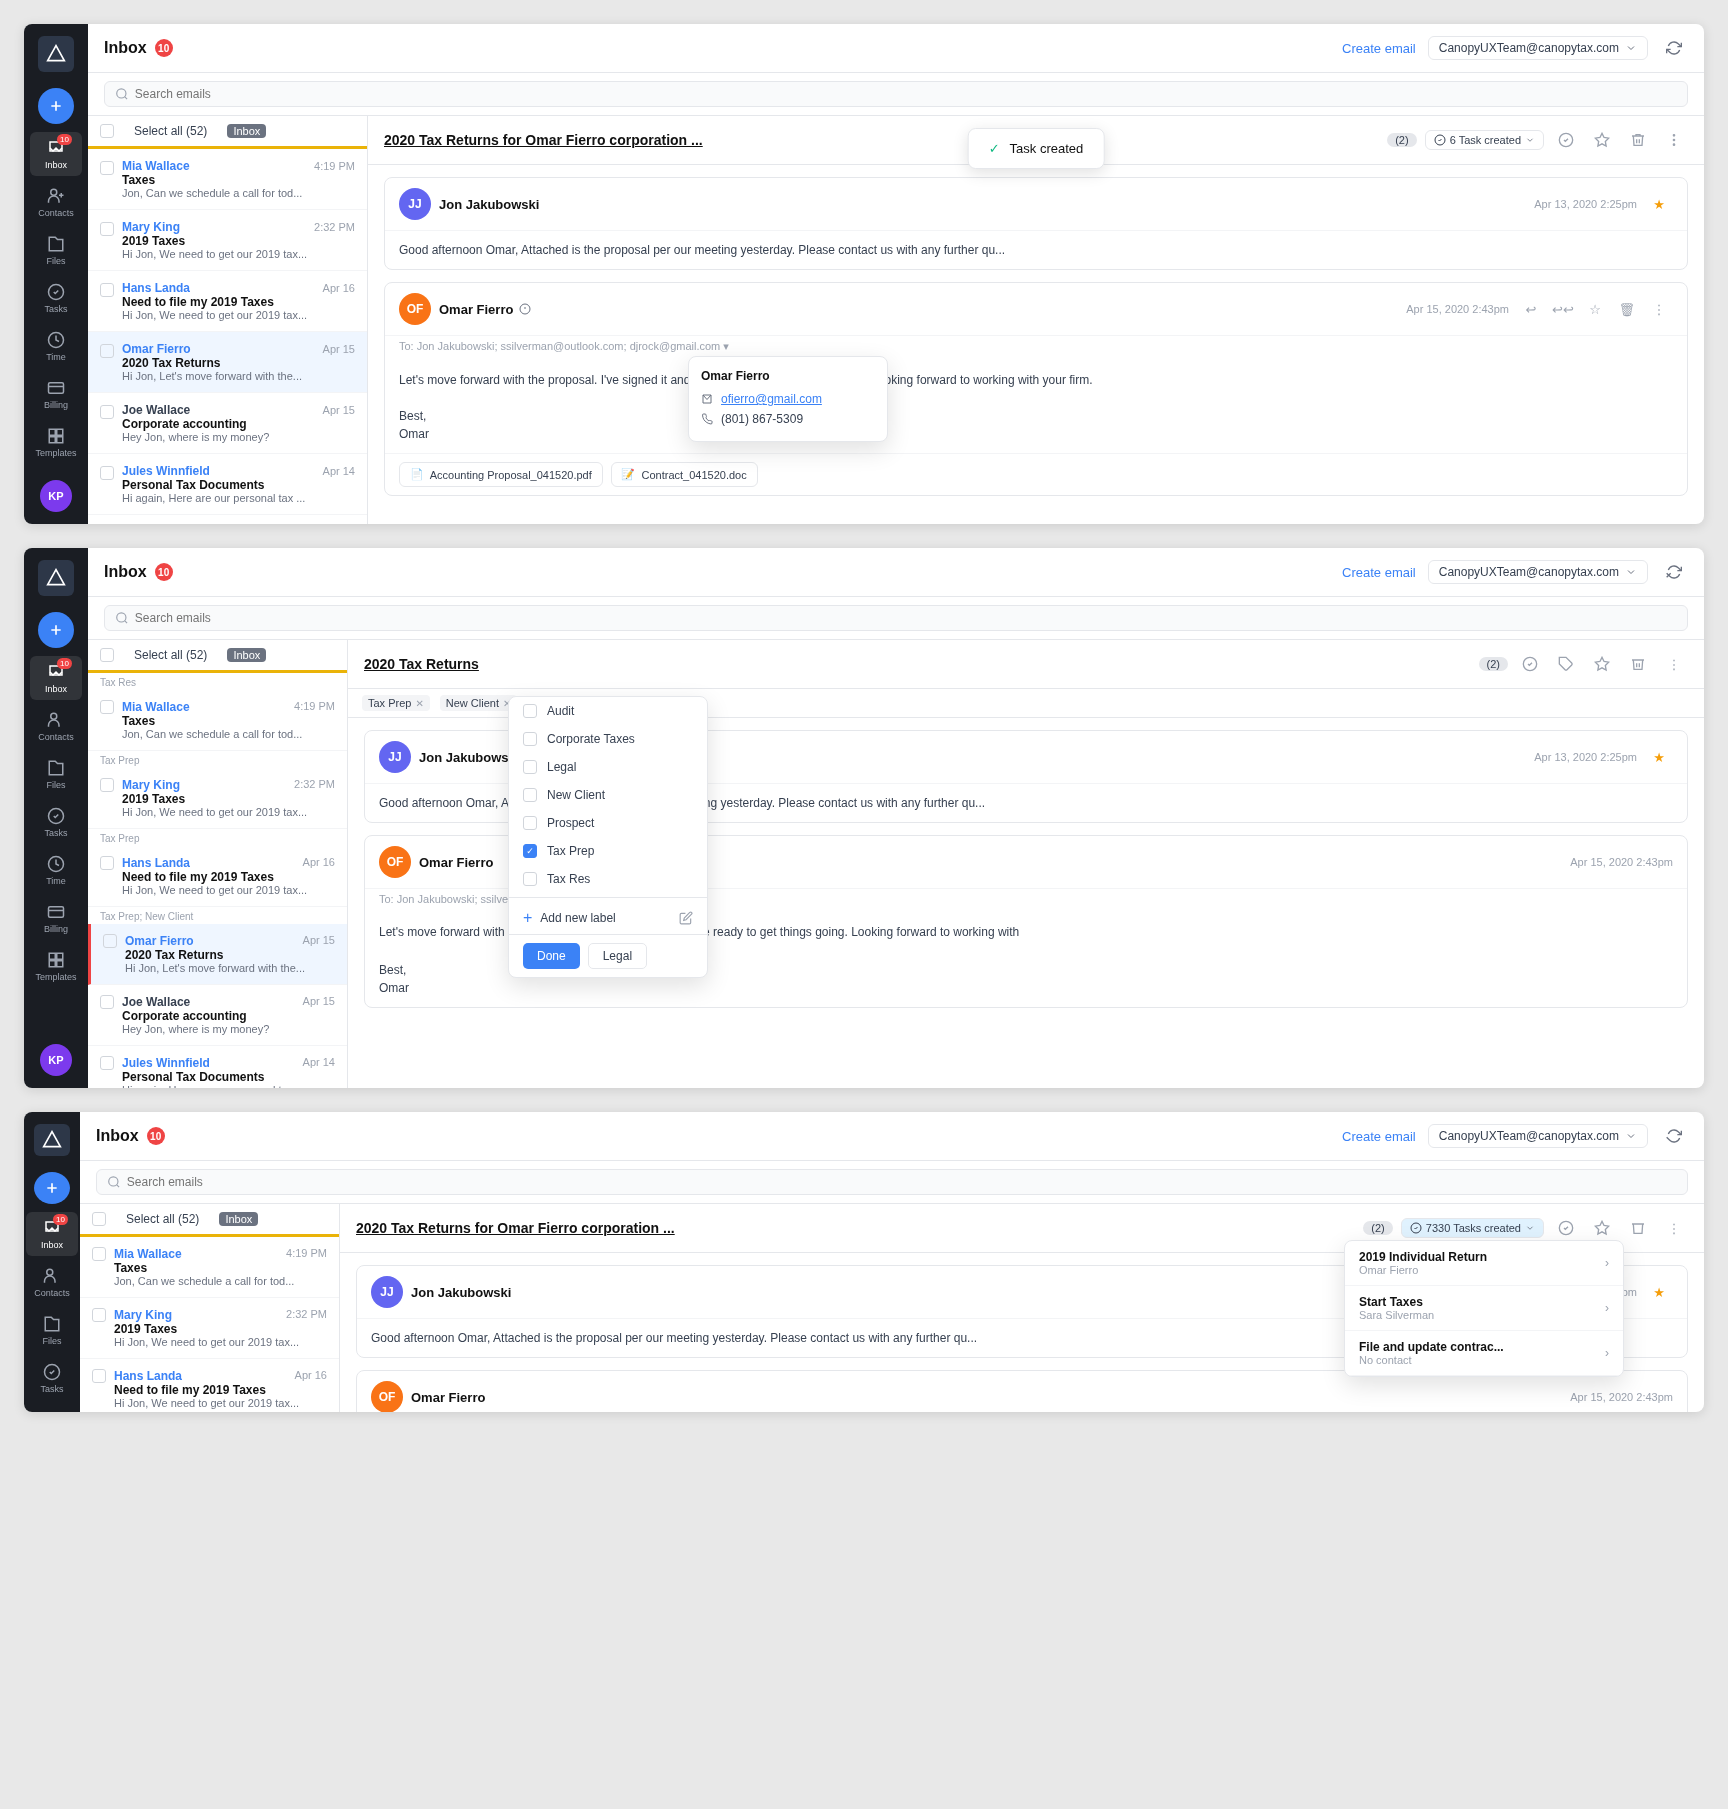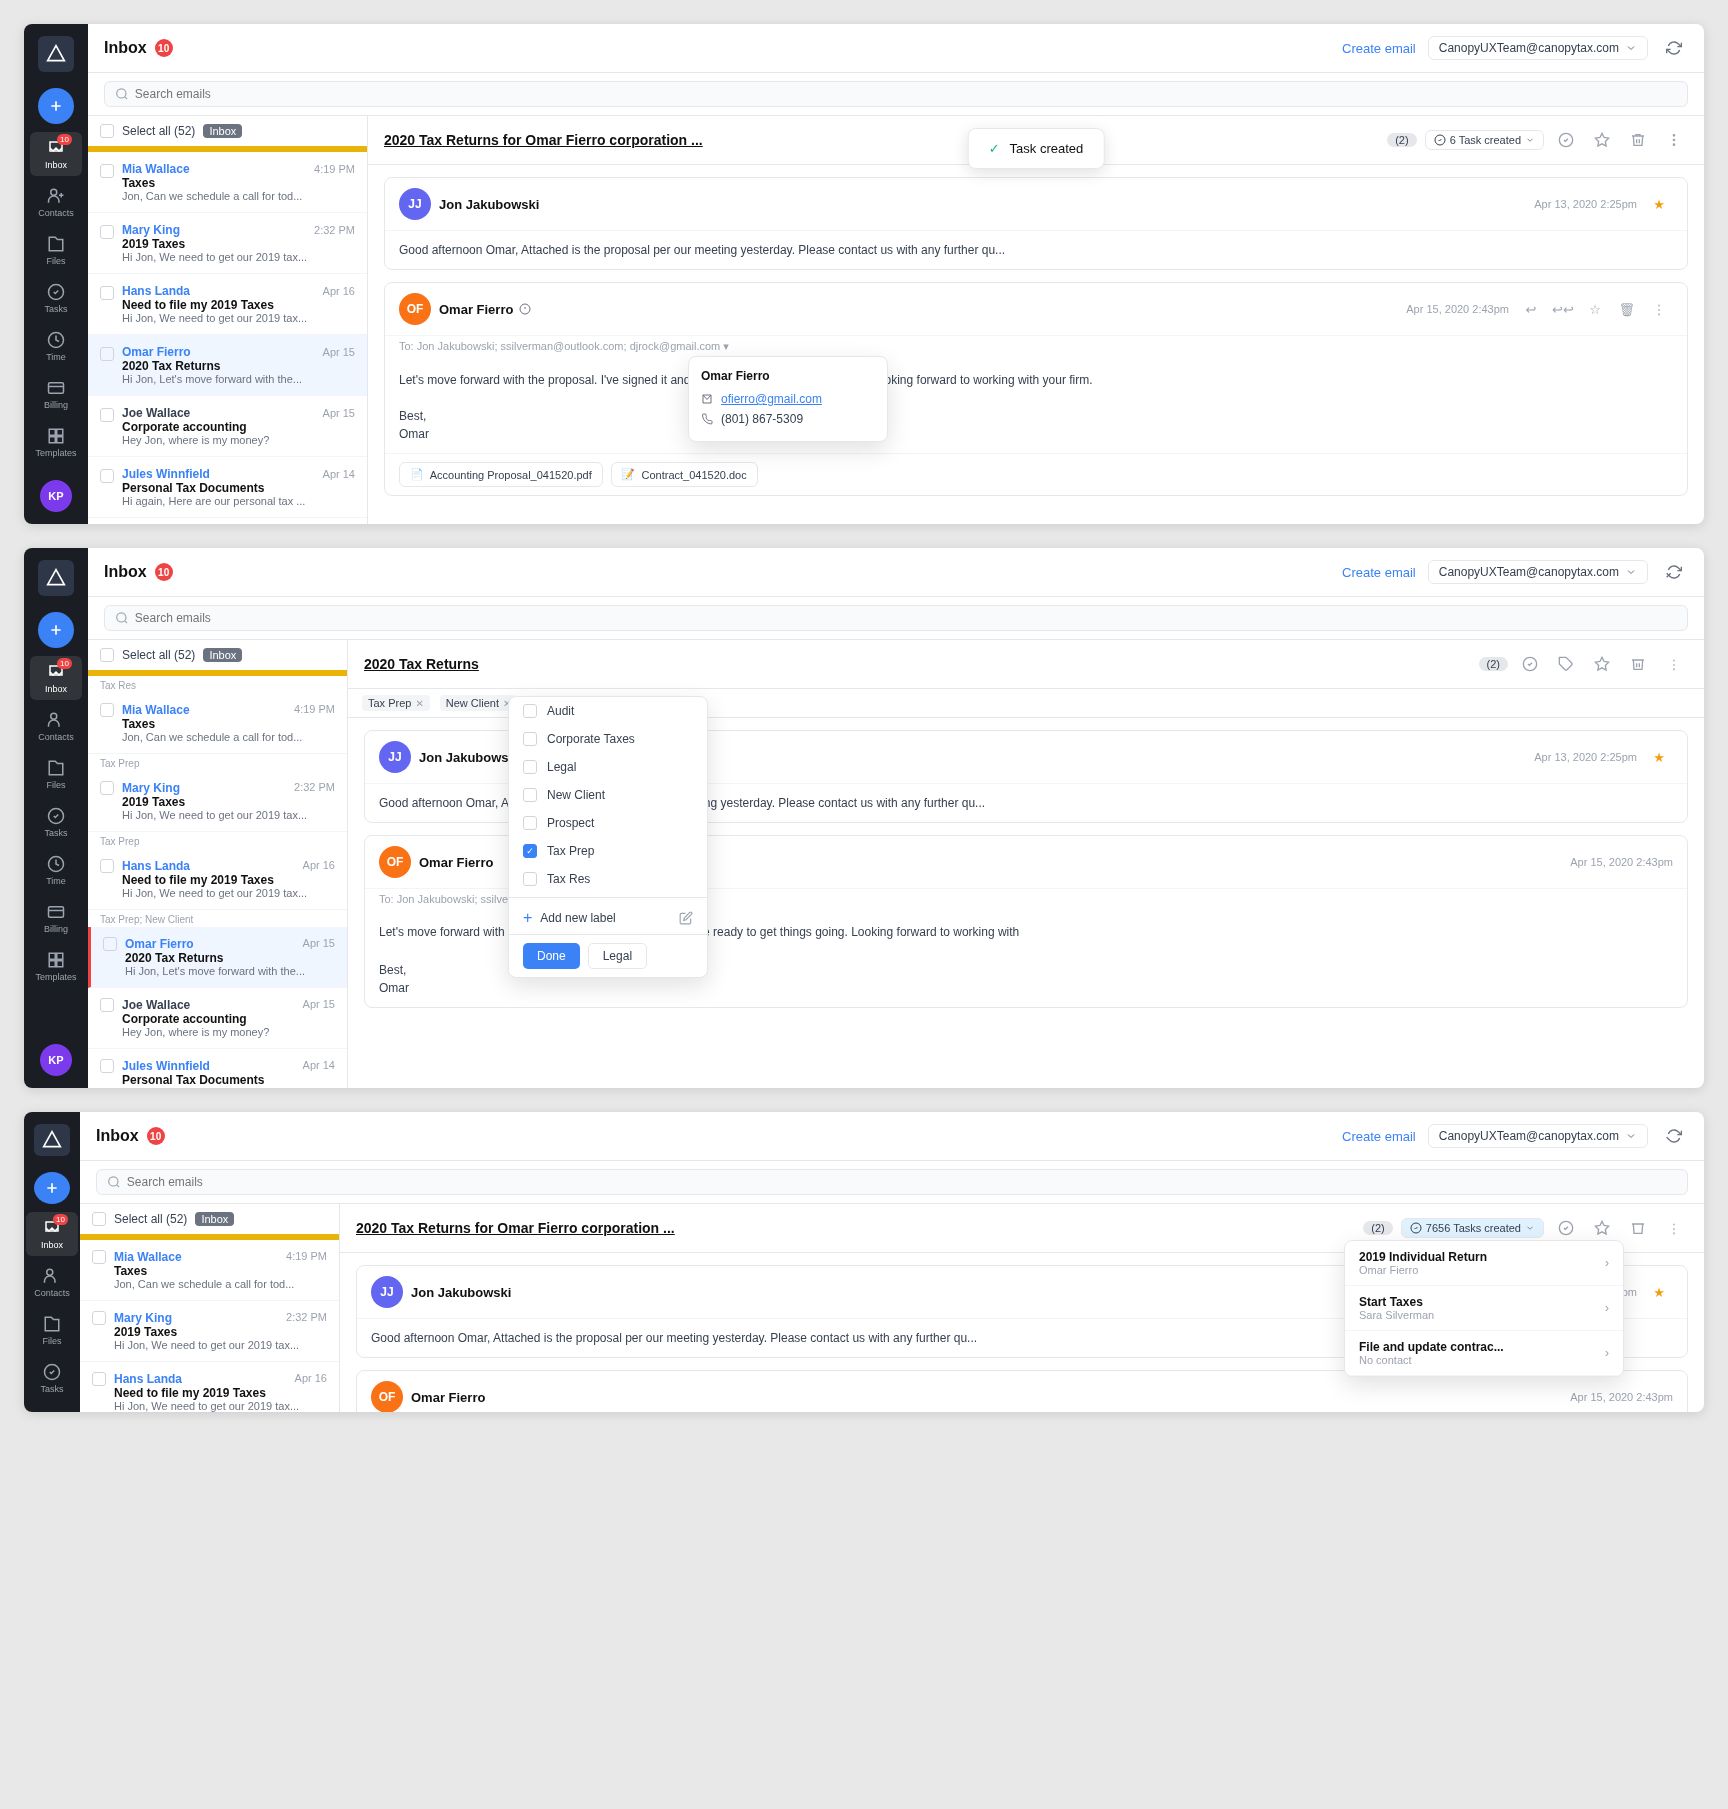--- a/index.html
+++ b/index.html
@@ -38,21 +38,21 @@
     
     .search-bar { padding: 8px 16px; border-bottom: 1px solid #e5e7eb; }
     .search-input-wrap { display: flex; align-items: center; gap: 6px; background: #f9fafb; border: 1px solid #e5e7eb; border-radius: 6px; padding: 5px 10px; }
     .search-input { border: none; background: transparent; font-size: 12px; color: #6b7280; outline: none; width: 100%; }
 
     
     .content-area { display: flex; flex: 1; overflow: hidden; }
 
     
     .email-list { width: 280px; border-right: 1px solid #e5e7eb; overflow-y: auto; flex-shrink: 0; }
-    .email-list-header { display: flex; align-items: center; gap: 8px; padding: 8px 12px; border-bottom: 6px solid #eab308; }
+    .email-list-header { display: flex; align-items: center; gap: 20px; padding: 8px 12px; border-bottom: 3px solid #eab308; }
     .checkbox { width: 14px; height: 14px; border: 1.5px solid #d1d5db; border-radius: 3px; cursor: pointer; }
     .select-all-label { font-size: 12px; color: #374151; }
     .inbox-badge { background: #6b7280; color: #fff; border-radius: 4px; padding: 1px 6px; font-size: 11px; }
     .email-item { padding: 10px 12px; border-bottom: 1px solid #f3f4f6; cursor: pointer; display: flex; gap: 8px; align-items: flex-start; }
     .email-item.active { background: #eff6ff; }
     .email-item-checkbox { margin-top: 2px; }
     .email-item-body { flex: 1; min-width: 0; }
     .email-item-from { font-size: 12px; font-weight: 600; color: #3b82f6; }
     .email-item-subject { font-size: 12px; font-weight: 600; color: #111; white-space: nowrap; overflow: hidden; text-overflow: ellipsis; }
     .email-item-preview { font-size: 11px; color: #6b7280; white-space: nowrap; overflow: hidden; text-overflow: ellipsis; }
@@ -887,21 +887,21 @@
 
         <div class="email-detail" style="position:relative;">
           <div class="email-detail-header">
             <span class="email-detail-title">2020 Tax Returns for Omar Fierro corporation ...</span>
             <span class="email-count-badge">(2)</span>
             <div class="task-badge" style="background:#e0f2fe;">
               <svg width="12" height="12" viewBox="0 0 24 24" fill="none" stroke="#374151" stroke-width="2">
                   <circle cx="12" cy="12" r="10"></circle>
                   <polyline points="9,12 11,14 15,10"></polyline>
                 </svg>
-              <span>7656 Tasks created</span>
+              <span>7330 Tasks created</span>
               <svg width="10" height="10" viewBox="0 0 24 24" fill="none" stroke="#6b7280" stroke-width="2">
                   <polyline points="6,9 12,15 18,9"></polyline>
                 </svg>
             </div>
             <div class="icon-btn">
               <svg width="16" height="16" viewBox="0 0 24 24" fill="none" stroke="#9ca3af" stroke-width="2">
                   <circle cx="12" cy="12" r="10"></circle>
                   <polyline points="9,12 11,14 15,10"></polyline>
                 </svg>
             </div>

